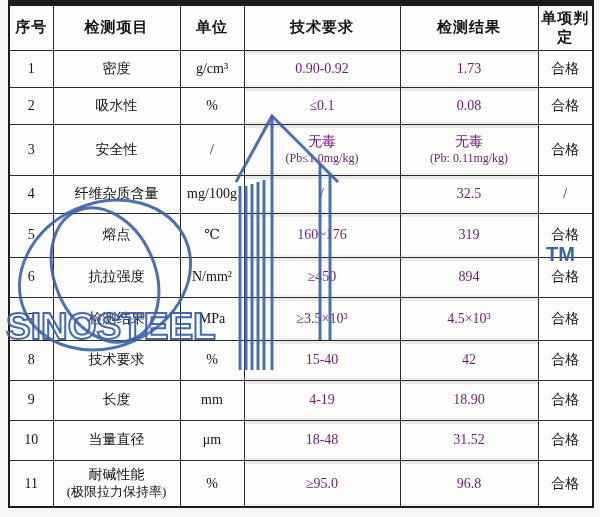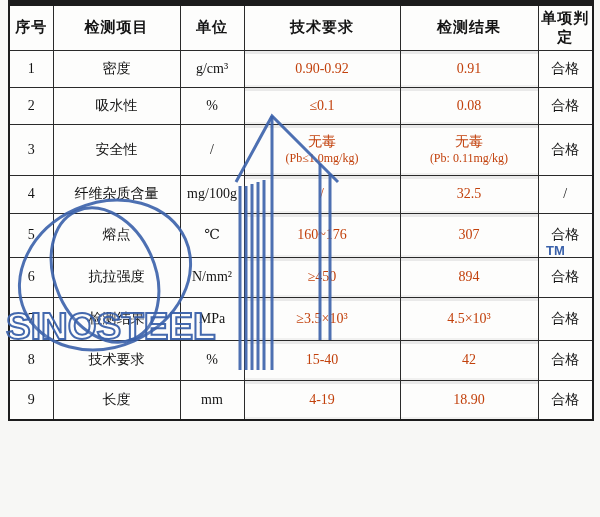--- a/index.html
+++ b/index.html
@@ -33,21 +33,21 @@
   tbody tr:nth-child(3){height:51px;}
   tbody tr:nth-child(4){height:38px;}
   tbody tr:nth-child(5){height:44px;}
   tbody tr:nth-child(6){height:40px;}
   tbody tr:nth-child(7){height:43px;}
   tbody tr:nth-child(8){height:40px;}
   tbody tr:nth-child(9){height:40px;}
   tbody tr:nth-child(10){height:40px;}
   tbody tr:nth-child(11){height:47px;}
   td.val{
-    color:#c2410c;
+    color:#701a75;
     font-family:"Liberation Serif","DejaVu Serif",serif;
     box-shadow:inset 0 3px 0 rgba(190,190,190,.30), inset 0 -2px 0 rgba(190,190,190,.18);
   }
   .cell-line{display:block;}
   .cell-line:empty{display:none;}
   .cell-line.sub{font-size:12px;}
   td.item .cell-line.sub{font-size:13px;color:#141414;}
   
   .wm{position:absolute;left:0;top:0;width:600px;height:517px;pointer-events:none;}
   .wm-mark{
@@ -56,21 +56,21 @@
     font-size:98px;
     letter-spacing:6px;
     white-space:nowrap;
     color:rgba(255,255,255,0.05);
     -webkit-text-stroke:3px rgba(58,97,170,0.92);
     text-shadow:0 0 1px rgba(58,97,170,0.4);
     font-family:"Liberation Serif","DejaVu Serif",serif;
   }
   .wm-tm{
     position:absolute;left:546px;top:243px;
-    font-size:13px;font-weight:bold;
+    font-size:20px;font-weight:bold;
     color:#3a61aa;
     font-family:"Liberation Sans",sans-serif;
   }
   .wm-logo-text{
     position:absolute;left:6px;top:306px;
     font-size:37px;font-weight:bold;
     letter-spacing:0px;
     color:rgba(255,255,255,0.1);
     -webkit-text-stroke:2px rgba(58,97,170,0.95);
     font-family:"Liberation Sans","DejaVu Sans",sans-serif;
@@ -110,21 +110,21 @@
 
     </td>
     <td>
           <span class="cell-line">g/cm³</span>
         </td>
     <td class="val">
       <span class="cell-line">0.90-0.92</span>
 
     </td>
     <td class="val">
-      <span class="cell-line">0.91</span>
+      <span class="cell-line">1.73</span>
 
     </td>
     <td>
           <span class="cell-line">合格</span>
         </td>
   </tr>
 
   <tr>
     <td>
           <span class="cell-line">2</span>
@@ -206,21 +206,21 @@
 
     </td>
     <td>
           <span class="cell-line">℃</span>
         </td>
     <td class="val">
       <span class="cell-line">160~176</span>
 
     </td>
     <td class="val">
-      <span class="cell-line">307</span>
+      <span class="cell-line">319</span>
 
     </td>
     <td>
           <span class="cell-line">合格</span>
         </td>
   </tr>
 
   <tr>
     <td>
           <span class="cell-line">6</span>
@@ -310,21 +310,67 @@
     </td>
     <td class="val">
       <span class="cell-line">18.90</span>
 
     </td>
     <td>
           <span class="cell-line">合格</span>
         </td>
   </tr>
 
-
+  <tr>
+    <td>
+          <span class="cell-line">10</span>
+        </td>
+    <td class="item">
+      <span class="cell-line">当量直径</span>
+
+    </td>
+    <td>
+          <span class="cell-line">μm</span>
+        </td>
+    <td class="val">
+      <span class="cell-line">18-48</span>
+
+    </td>
+    <td class="val">
+      <span class="cell-line">31.52</span>
+
+    </td>
+    <td>
+          <span class="cell-line">合格</span>
+        </td>
+  </tr>
+
+  <tr>
+    <td>
+          <span class="cell-line">11</span>
+        </td>
+    <td class="item">
+      <span class="cell-line">耐碱性能</span>
+      <span class="cell-line sub">(极限拉力保持率)</span>
+    </td>
+    <td>
+          <span class="cell-line">%</span>
+        </td>
+    <td class="val">
+      <span class="cell-line">≥95.0</span>
+
+    </td>
+    <td class="val">
+      <span class="cell-line">96.8</span>
+
+    </td>
+    <td>
+          <span class="cell-line">合格</span>
+        </td>
+  </tr>
 </tbody>
 </table>
 
 <div class="wm">
   <svg class="wm-logo-svg" width="360" height="300" viewBox="0 0 360 300">
     <g fill="none" stroke="#3a61aa" stroke-opacity="0.9" stroke-width="3">
       <ellipse cx="105" cy="185" rx="88" ry="72" transform="rotate(-24 105 185)"></ellipse>
       <ellipse cx="105" cy="185" rx="50" ry="70" transform="rotate(-24 105 185)"></ellipse>
       <path d="M236 92 L272 26 L338 92"></path>
       <path d="M272 26 L272 280"></path>

